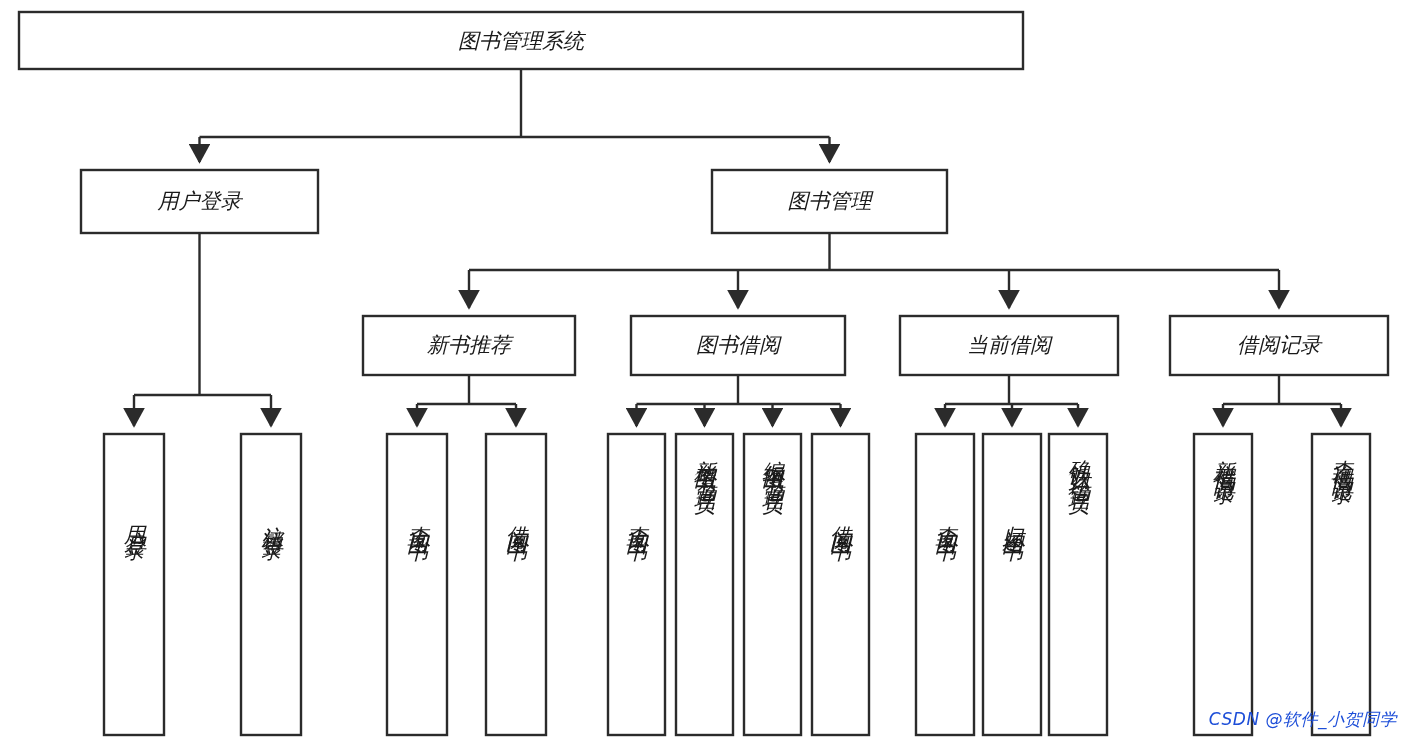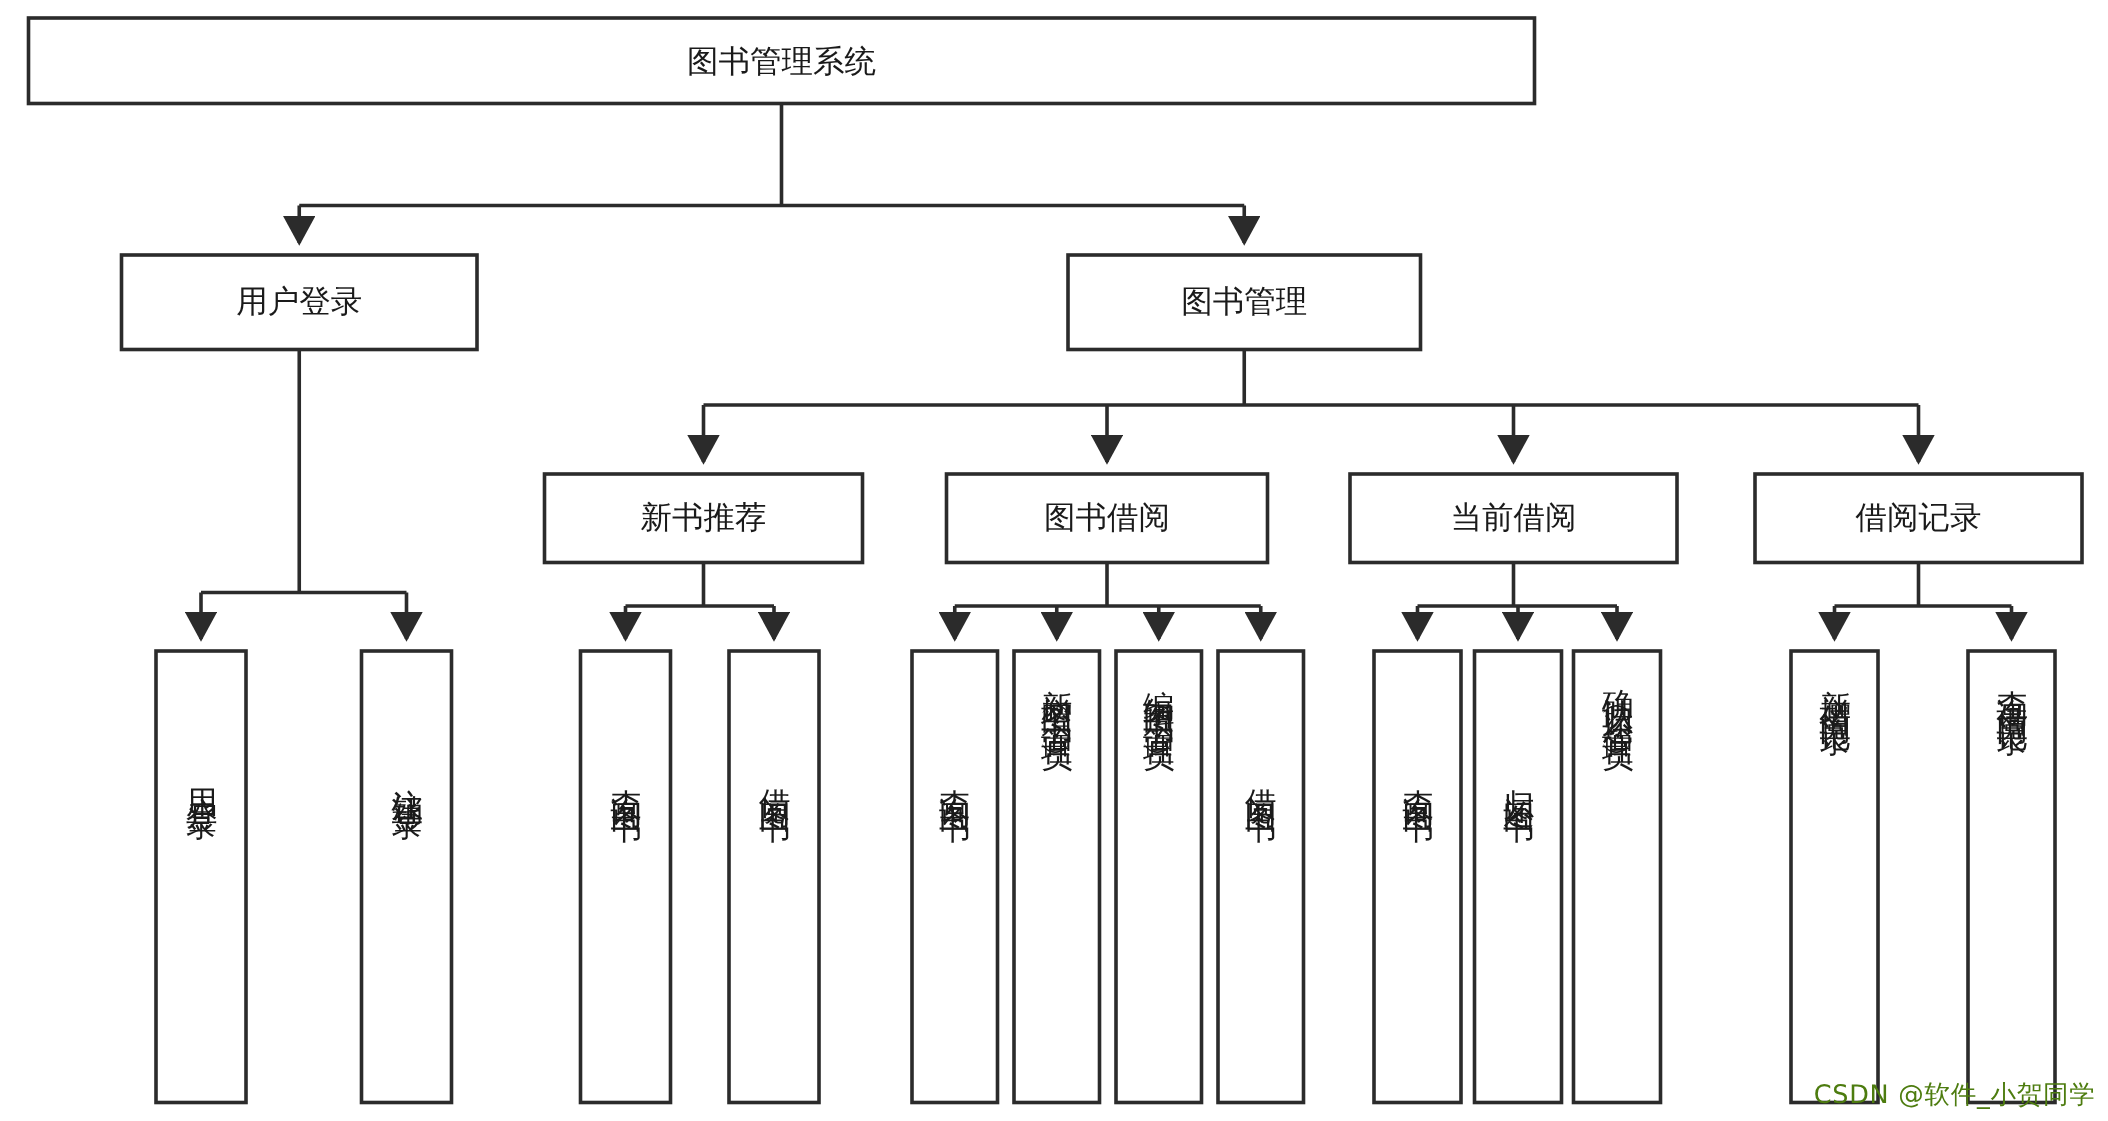--- a/index.html
+++ b/index.html
@@ -11,20 +11,21 @@
     width: 1405px;
     height: 747px;
     font-family: "DejaVu Sans", "Liberation Sans", sans-serif;
     overflow: hidden;
   }
   #diagram-root {
     position: relative;
     width: 1405px;
     height: 747px;
     background: #ffffff;
+    font-style: italic;
   }
   svg.flow {
     position: absolute;
     top: 0;
     left: 0;
     width: 1405px;
     height: 747px;
   }
   .node-rect {
     fill: #ffffff;
@@ -58,24 +59,24 @@
     color: #1a1a1a;
     letter-spacing: 5px;
     text-align: center;
     white-space: nowrap;
     pointer-events: none;
     transform: translateX(-50%);
   }
   #watermark {
     position: absolute;
     right: 8px;
-    bottom: 6px;
+    bottom: 16px;
     font-family: "DejaVu Sans", "Liberation Sans", sans-serif;
     font-size: 17px;
-    color: #4d7c0f;
+    color: #1d4ed8;
     letter-spacing: 0.5px;
     user-select: none;
   }
 </style>
 </head>
 <body>
 
 <div id="diagram-root">
 
   <svg class="flow" viewBox="0 0 1405 747">

